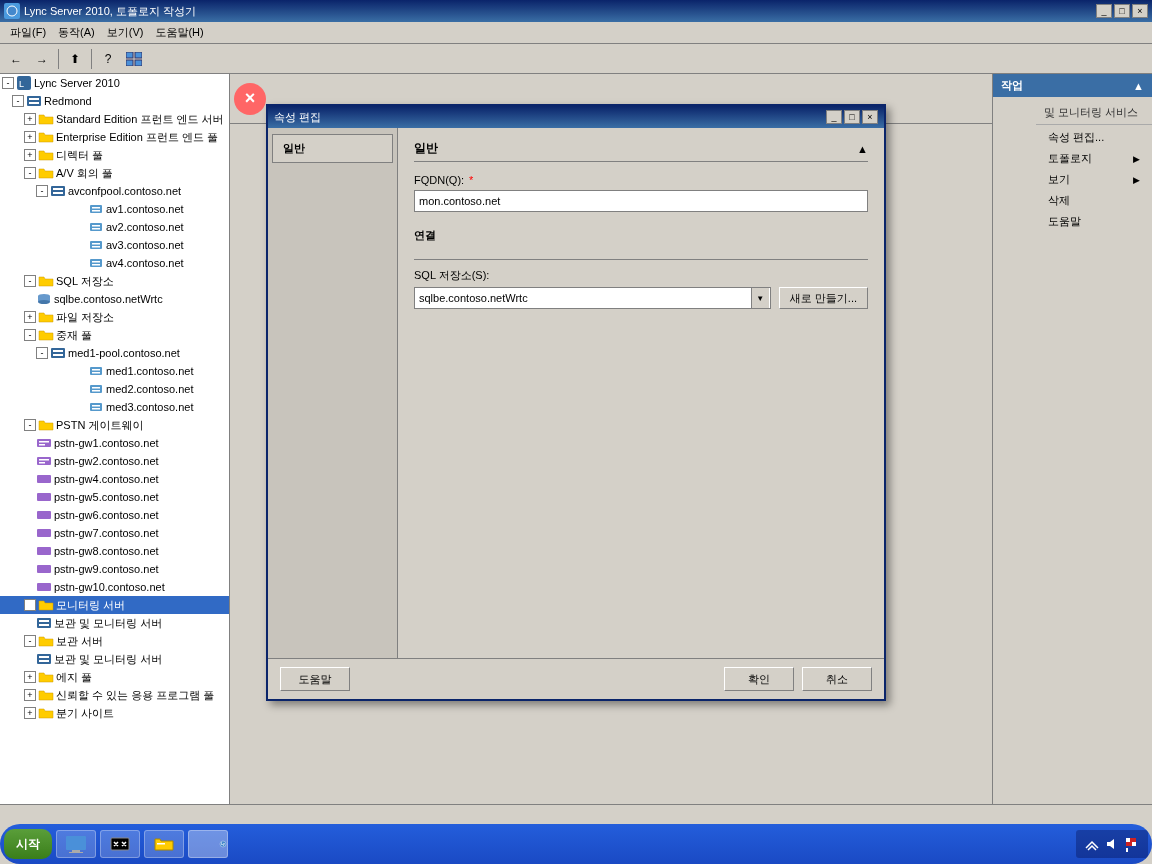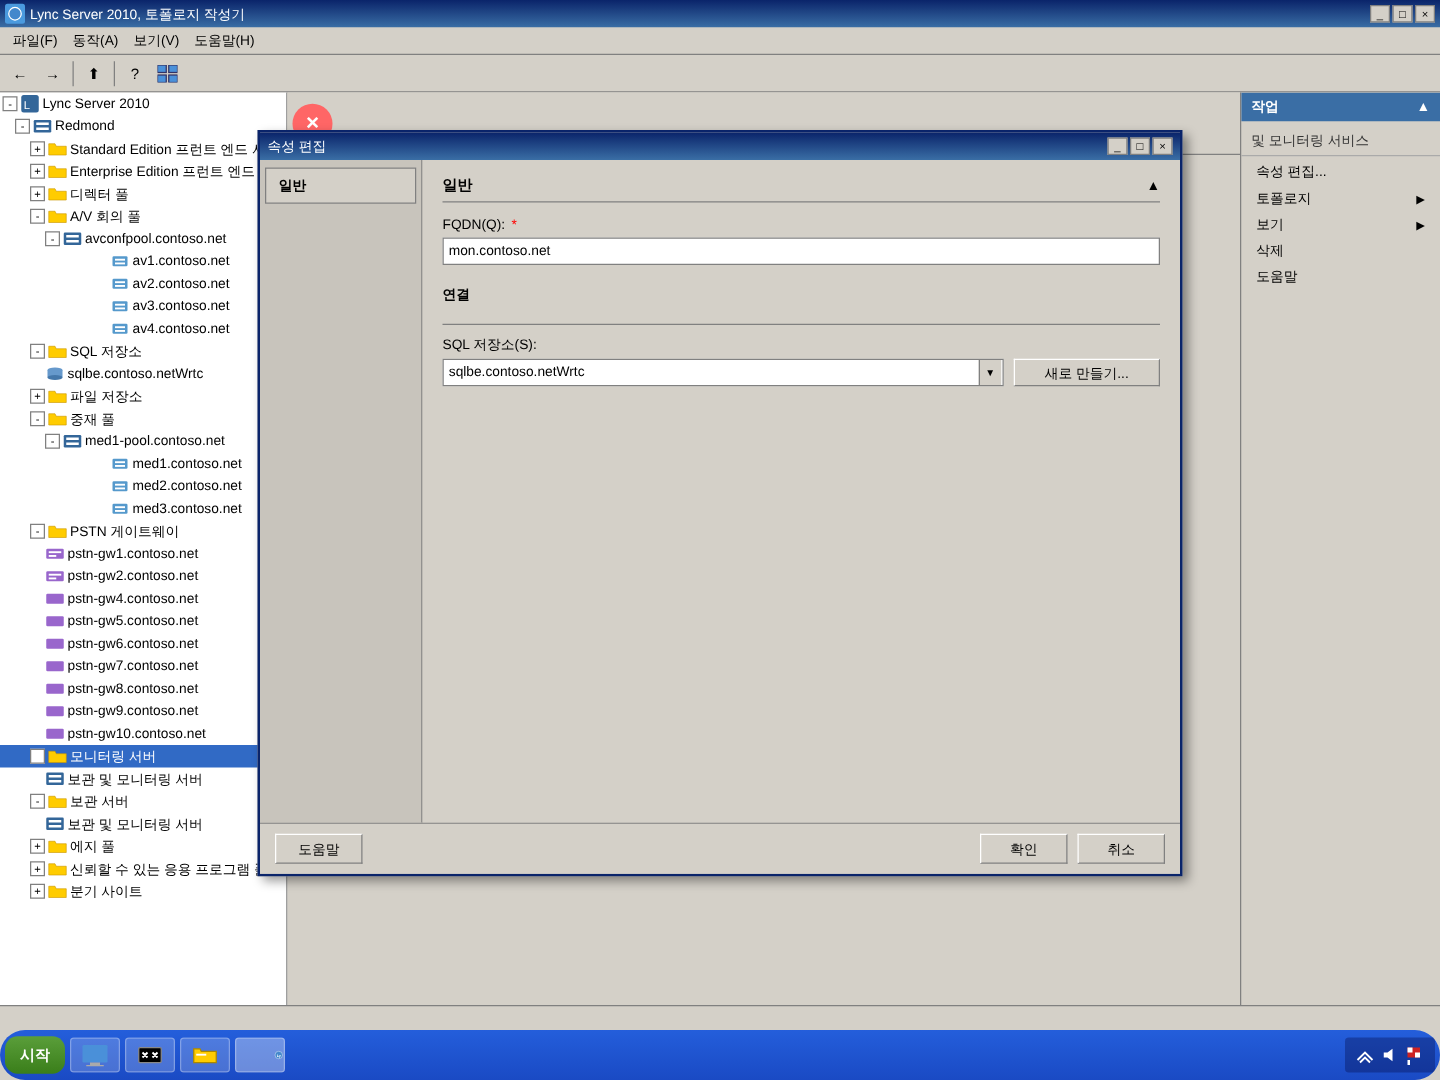--- a/index.html
+++ b/index.html
@@ -189,20 +189,21 @@
       color: white;
       padding: 4px 8px;
       font-size: 11px;
       font-weight: bold;
       display: flex;
       justify-content: space-between;
       align-items: center;
     }
     .action-section {
       padding: 4px 0;
+      margin-left: 43px;
     }
     .action-section-title {
       padding: 4px 8px;
       font-size: 11px;
       color: #333;
       border-bottom: 1px solid #aaa;
       margin-bottom: 2px;
     }
     .action-item {
       padding: 3px 12px;
@@ -296,21 +297,21 @@
       background: transparent;
       display: flex;
       align-items: flex-start;
       justify-content: center;
       pointer-events: none;
     }
     .modal {
       pointer-events: all;
       background: #d4d0c8;
       border: 2px solid #0a246a;
-      width: 740px;
+      width: 620px;
       margin-top: 50px;
       box-shadow: 4px 4px 8px rgba(0,0,0,0.4);
     }
     .modal-title-bar {
       background: linear-gradient(to bottom, #0a246a, #3a6ea5);
       color: white;
       height: 22px;
       display: flex;
       align-items: center;
       padding: 0 6px;
@@ -434,21 +435,21 @@
       background: #d4d0c8;
       border-left: 1px solid #808080;
       display: flex;
       align-items: center;
       justify-content: center;
       font-size: 8px;
       pointer-events: none;
     }
     .new-btn {
       height: 22px;
-      padding: 0 24px;
+      padding: 0 10px;
       background: #d4d0c8;
       border: 1px solid #808080;
       border-top-color: white;
       border-left-color: white;
       font-size: 11px;
       cursor: pointer;
       white-space: nowrap;
     }
 
     

